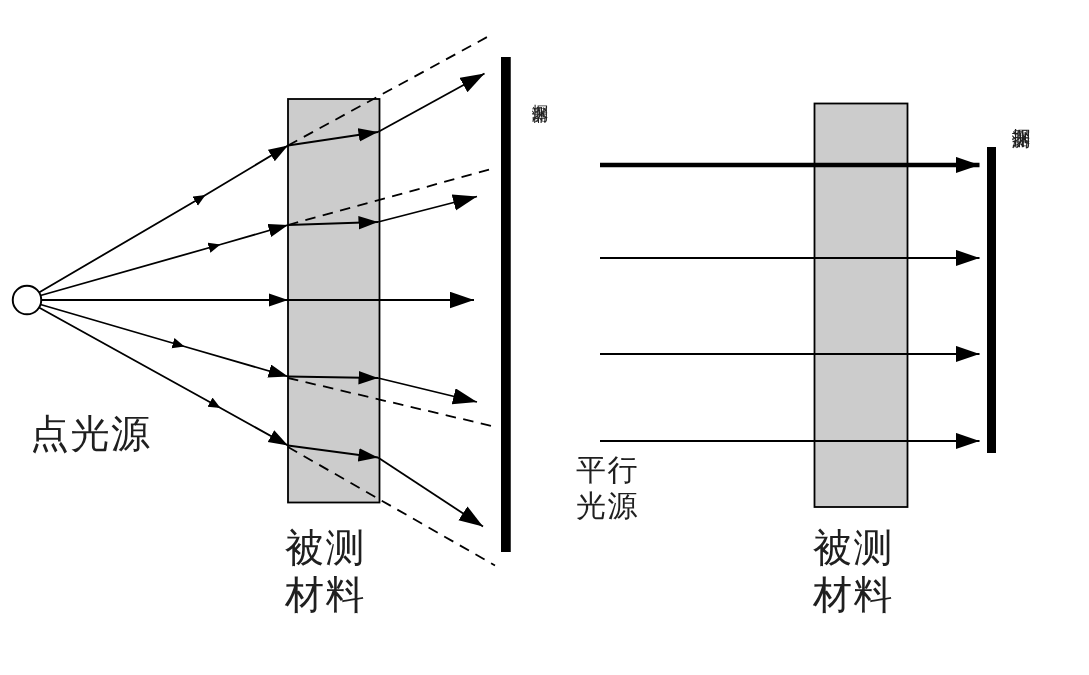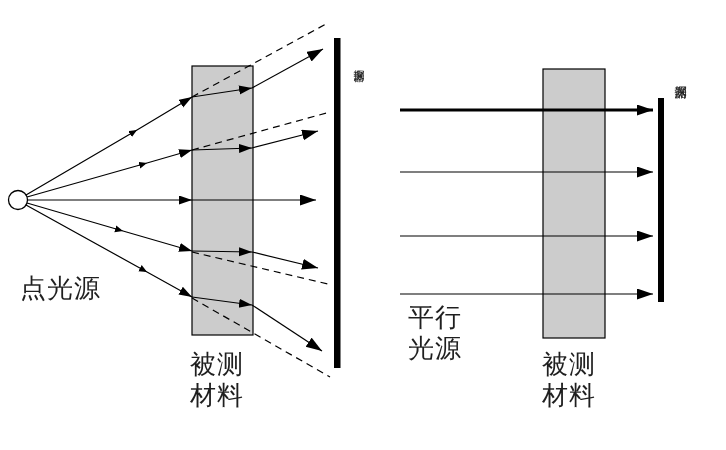--- a/index.html
+++ b/index.html
@@ -7,28 +7,28 @@
     position:relative;
     width:726px;height:450px;
     background:#ffffff;
     overflow:hidden;
     font-family:"Liberation Serif","DejaVu Serif",serif;
   }
   .diagram-svg{position:absolute;left:0;top:0;}
   .label{
     position:absolute;
     color:#1f1f1f;
-    font-family:Liberation Serif, serif;
+    font-family:Liberation Sans, sans-serif;
     line-height:1.18;
     white-space:pre-line;
     letter-spacing:1px;
   }
   .lbl-point-source{left:20px;top:274px;font-size:26px;}
   .lbl-material-left{left:190px;top:350px;font-size:26px;}
-  .lbl-parallel-source{left:408px;top:303px;font-size:26px;}
+  .lbl-parallel-source{left:384px;top:303px;font-size:20px;}
   .lbl-material-right{left:542px;top:350px;font-size:26px;}
   .v-label{
     writing-mode:vertical-rl;
     text-orientation:upright;
     letter-spacing:1px;
     color:#1f1f1f;
   }
   .lbl-detector-left{left:352px;top:61px;font-size:11px;}
   .lbl-detector-right{left:673px;top:75px;font-size:12.5px;}
 </style>

